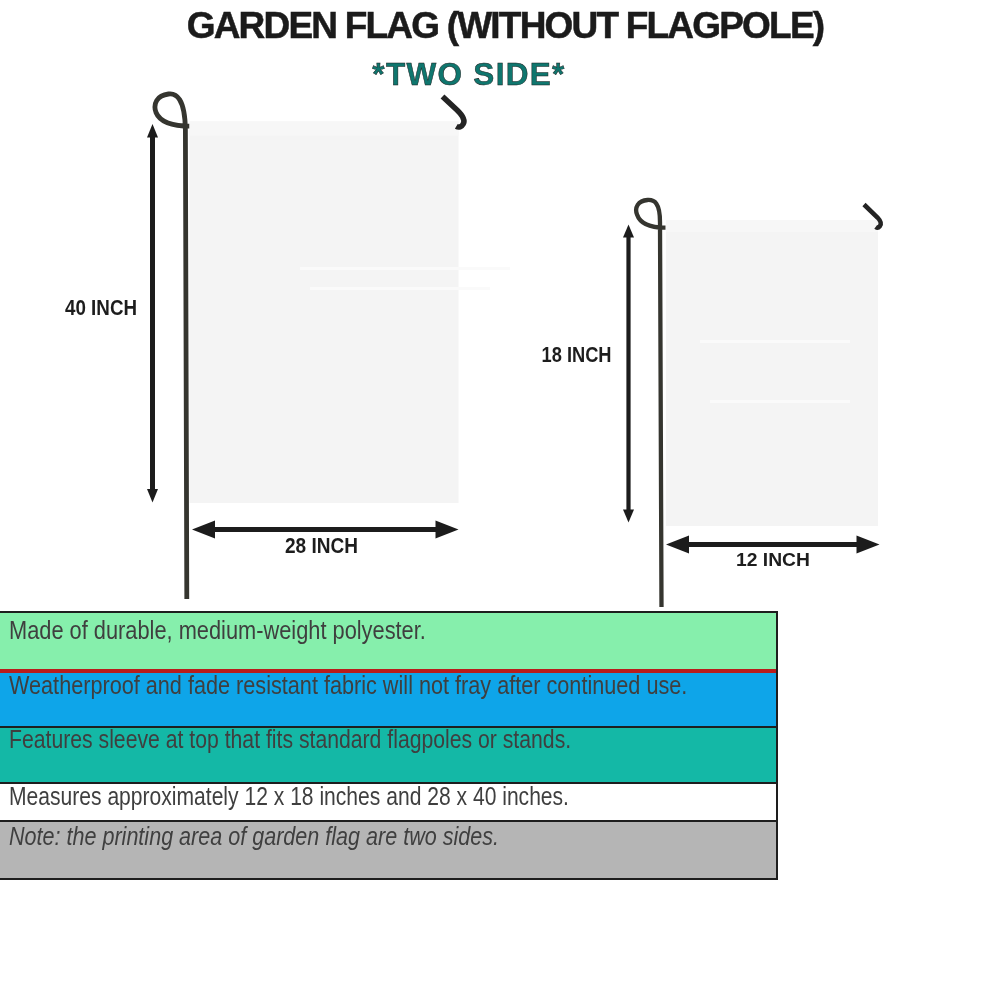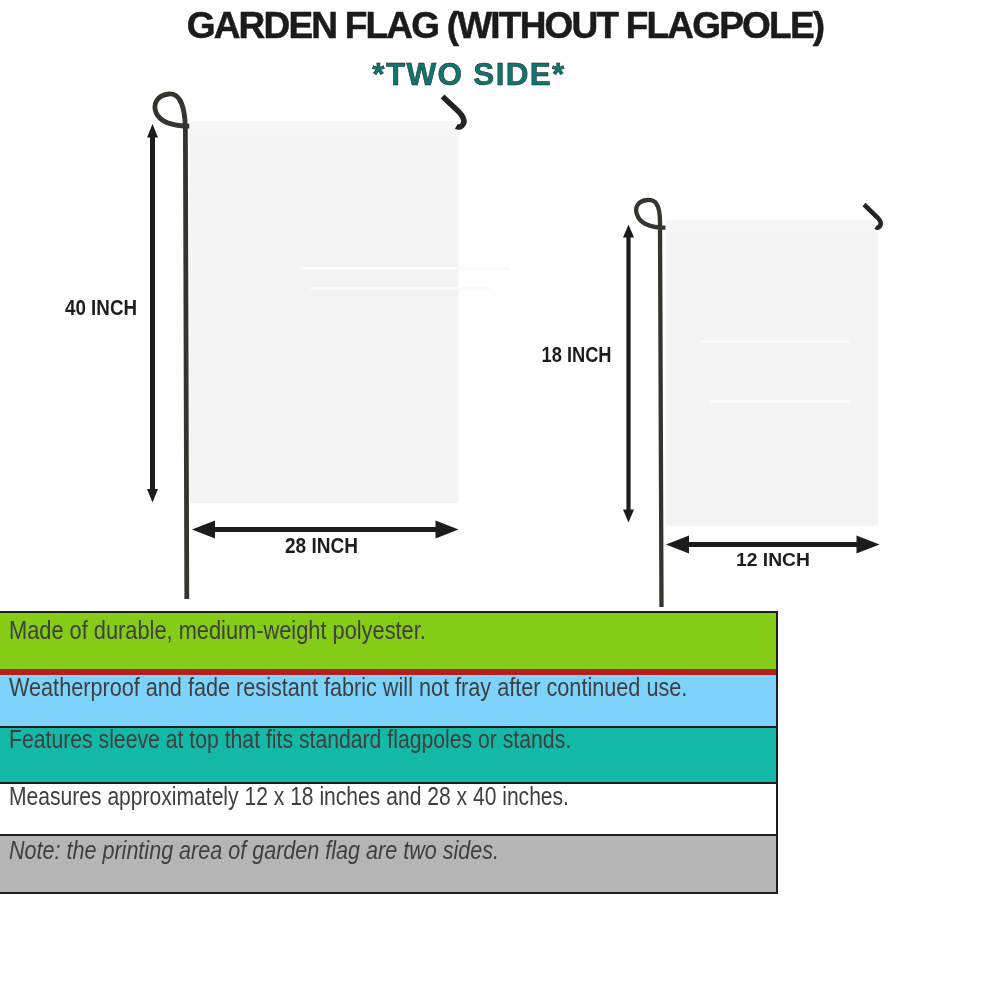--- a/index.html
+++ b/index.html
@@ -54,24 +54,24 @@
 
   <line x1="682" y1="544.5" x2="864" y2="544.5" stroke="#1c1c1c" stroke-width="5"></line>
   <polygon points="666,544.5 689,535.5 689,553.5" fill="#1c1c1c"></polygon>
   <polygon points="879.5,544.5 856.5,535.5 856.5,553.5" fill="#1c1c1c"></polygon>
 
   <text x="773" y="566" font-size="17.5" font-weight="700" fill="#1d1d1d" text-anchor="middle" textLength="74" lengthAdjust="spacingAndGlyphs">12 INCH</text>
 </svg>
 
 <div class="abs" style="left:0;top:611px;width:776px;border:2px solid #1e1e1e;border-left:none;font-size:25px;color:#3f3f3f;">
 
-  <div style="height:55.5px;background:#84cc16;padding-left:8.5px;box-sizing:border-box;padding-top:3px;white-space:nowrap;"><span style="display:inline-block;transform:scaleX(0.872);transform-origin:0 0;">Made of durable, medium-weight polyester.</span></div>
+  <div style="height:55.5px;background:#86efac;padding-left:8.5px;box-sizing:border-box;padding-top:3px;white-space:nowrap;"><span style="display:inline-block;transform:scaleX(0.872);transform-origin:0 0;">Made of durable, medium-weight polyester.</span></div>
 
-  <div style="height:57.5px;background:#7dd3fc;border-top:6px solid #b91c1c;padding-left:8.5px;box-sizing:border-box;padding-top:0px;white-space:nowrap;"><span style="display:inline-block;transform:scaleX(0.866);transform-origin:0 0;position:relative;top:-1.5px;">Weatherproof and fade resistant fabric will not fray after continued use.</span></div>
+  <div style="height:57.5px;background:#0ea5e9;border-top:4px solid #b91c1c;padding-left:8.5px;box-sizing:border-box;padding-top:0px;white-space:nowrap;"><span style="display:inline-block;transform:scaleX(0.866);transform-origin:0 0;position:relative;top:-1.5px;">Weatherproof and fade resistant fabric will not fray after continued use.</span></div>
 
   <div style="height:56px;background:#14b8a6;border-top:2px solid #1e1e1e;padding-left:8.5px;box-sizing:border-box;padding-top:0px;margin-top:0;white-space:nowrap;"><span style="display:inline-block;transform:scaleX(0.848);transform-origin:0 0;position:relative;top:-3.5px;">Features sleeve at top that fits standard flagpoles or stands.</span></div>
 
-  <div style="height:52px;background:#ffffff;border-top:2px solid #1e1e1e;padding-left:8.5px;box-sizing:border-box;padding-top:0.5px;white-space:nowrap;"><span style="display:inline-block;transform:scaleX(0.843);transform-origin:0 0;position:relative;top:-2.5px;">Measures approximately 12 x 18 inches and 28 x 40 inches.</span></div>
+  <div style="height:38px;background:#ffffff;border-top:2px solid #1e1e1e;padding-left:8.5px;box-sizing:border-box;padding-top:0.5px;white-space:nowrap;"><span style="display:inline-block;transform:scaleX(0.843);transform-origin:0 0;position:relative;top:-2.5px;">Measures approximately 12 x 18 inches and 28 x 40 inches.</span></div>
 
   <div style="height:58px;background:#b5b5b5;border-top:2px solid #1e1e1e;padding-left:8.5px;box-sizing:border-box;padding-top:1.5px;white-space:nowrap;font-style:italic;"><span style="display:inline-block;transform:scaleX(0.862);transform-origin:0 0;position:relative;top:-2px;">Note: the printing area of garden flag are two sides.</span></div>
 </div>
 
 </div>
 
 </body></html>

